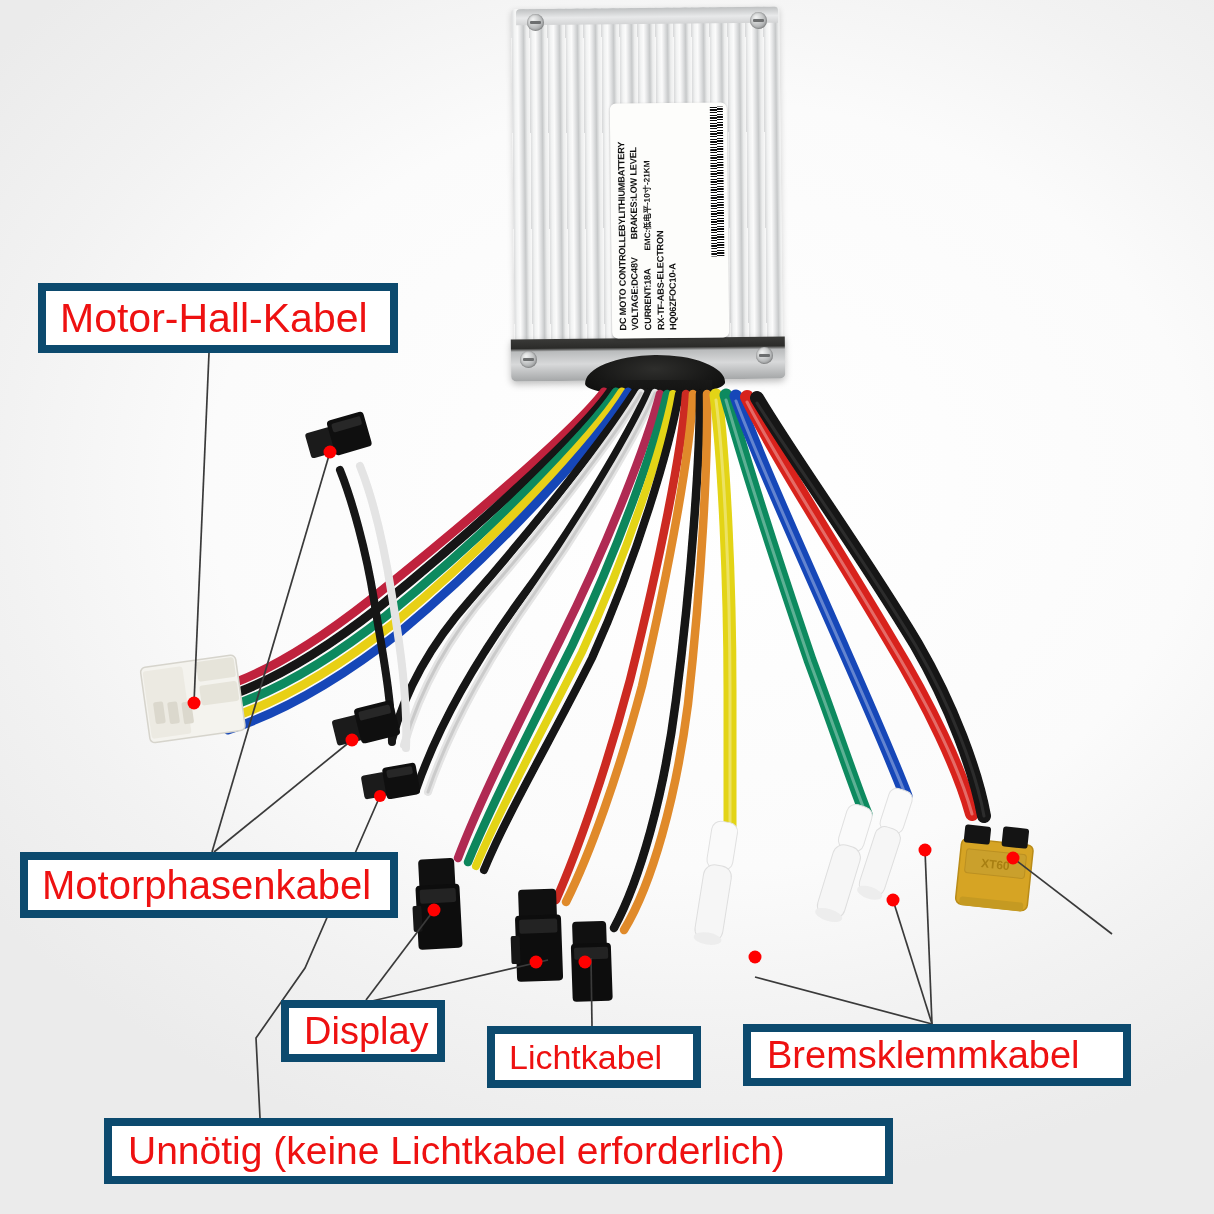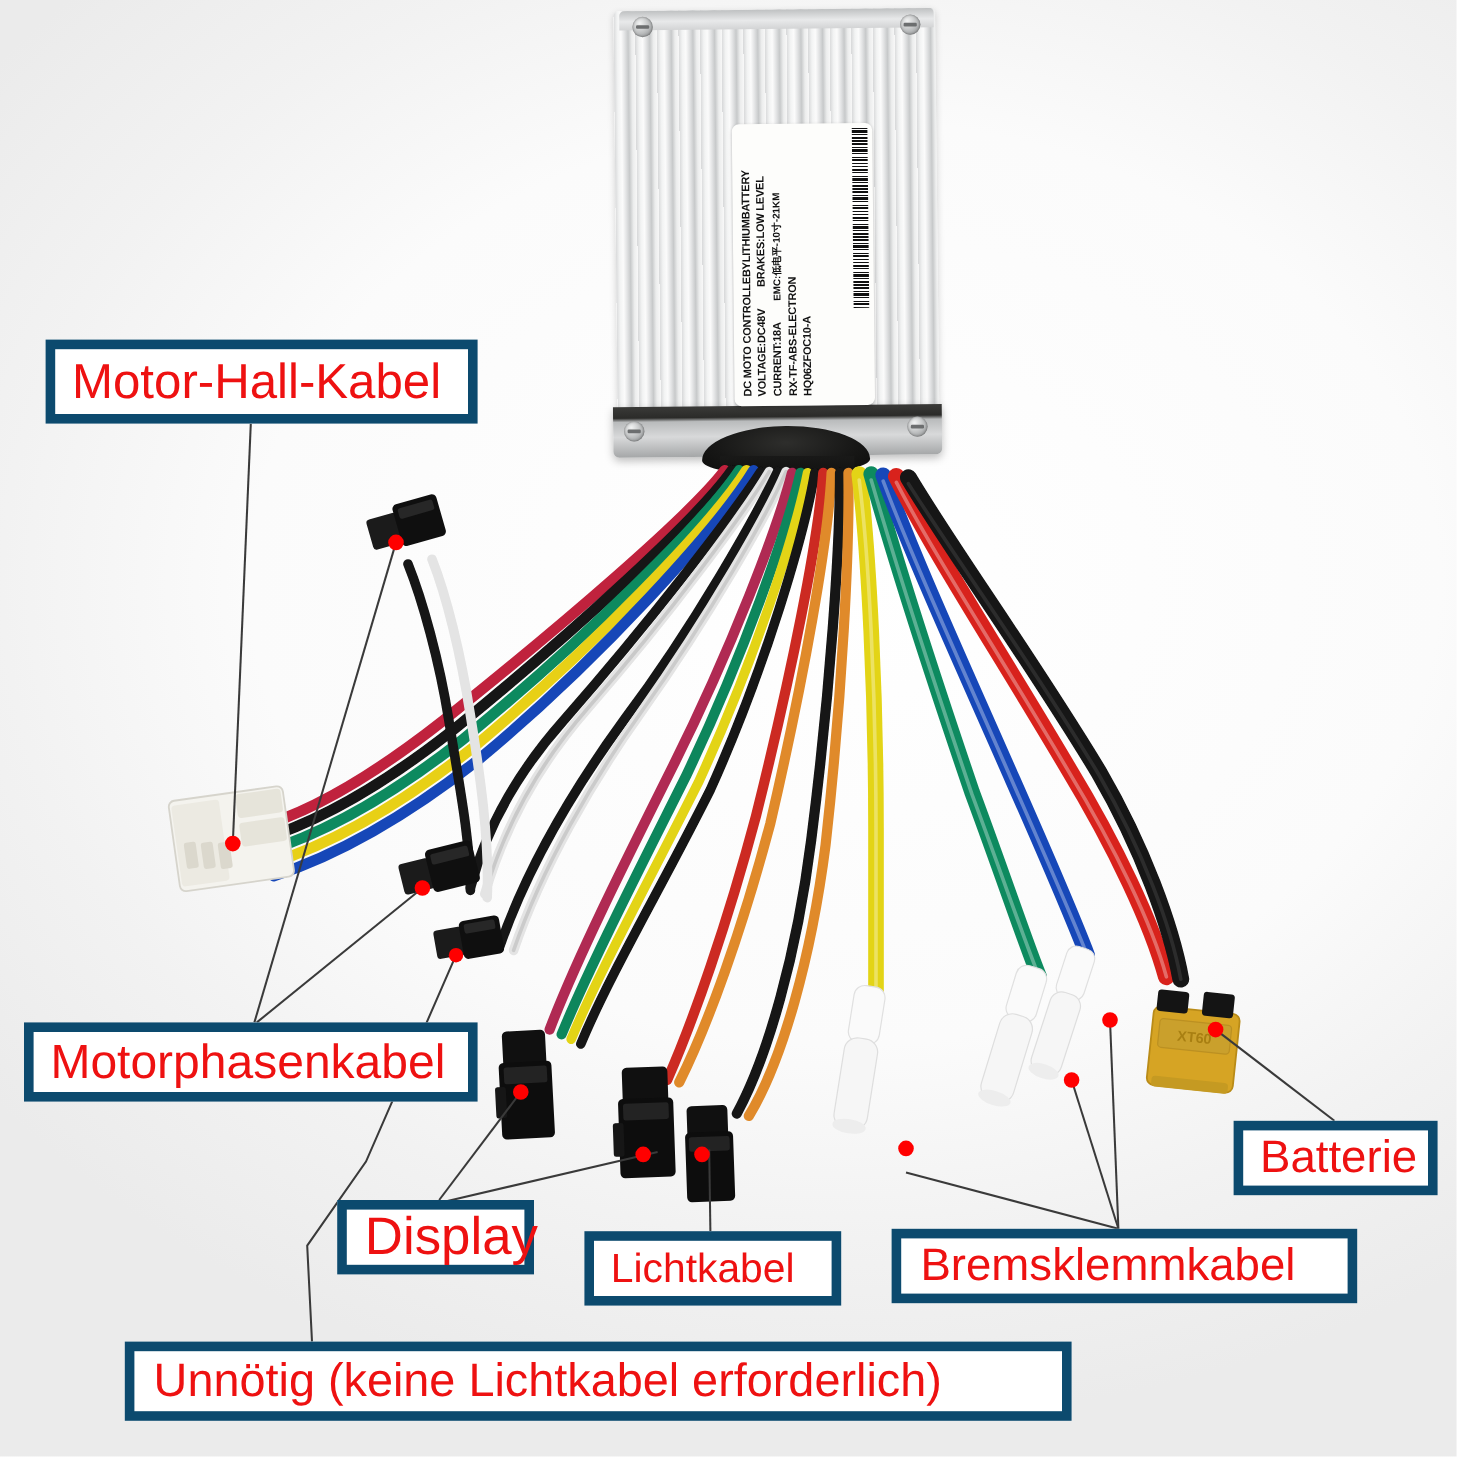--- a/index.html
+++ b/index.html
@@ -113,21 +113,21 @@
     font-weight:400;
     white-space:nowrap;
     color:#ee1111;
   }
 
   #lb-hall   {left:38px; top:283px; width:360px;height:70px;padding-left:14px;}
   #lb-hall span{font-size:41px;}
   #lb-brems  {left:20px; top:852px; width:378px;height:66px;padding-left:14px;}
   #lb-brems span{font-size:40px;}
   #lb-display{left:281px;top:1000px;width:164px;height:62px;padding-left:15px;}
-  #lb-display span{font-size:44px;}
+  #lb-display span{font-size:38px;}
   #lb-licht  {left:487px;top:1026px;width:214px;height:62px;padding-left:14px;}
   #lb-licht span{font-size:34px;}
   #lb-phase  {left:743px;top:1024px;width:388px;height:62px;padding-left:16px;}
   #lb-phase span{font-size:38px;}
   #lb-batt   {left:1028px;top:934px;width:170px;height:62px;padding-left:14px;}
   #lb-batt span{font-size:38px;}
   #lb-unnoet {left:104px;top:1118px;width:789px;height:66px;padding-left:16px;}
   #lb-unnoet span{font-size:39px;}
 
   
@@ -363,20 +363,17 @@
   </div>
   <div class="callout" id="lb-display">
     <span>Display</span>
   </div>
   <div class="callout" id="lb-licht">
     <span>Lichtkabel</span>
   </div>
   <div class="callout" id="lb-phase">
     <span>Bremsklemmkabel</span>
   </div>
-  <div class="callout" id="lb-batt">
-    <span>Batterie</span>
-  </div>
   <div class="callout" id="lb-unnoet">
     <span>Unnötig (keine Lichtkabel erforderlich)</span>
   </div>
 
 </div>
 
 </body></html>

